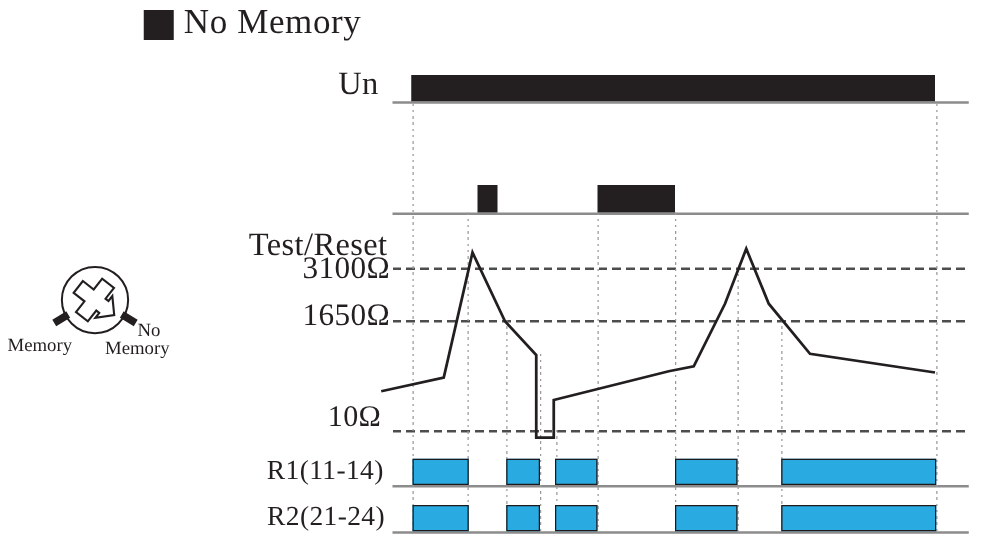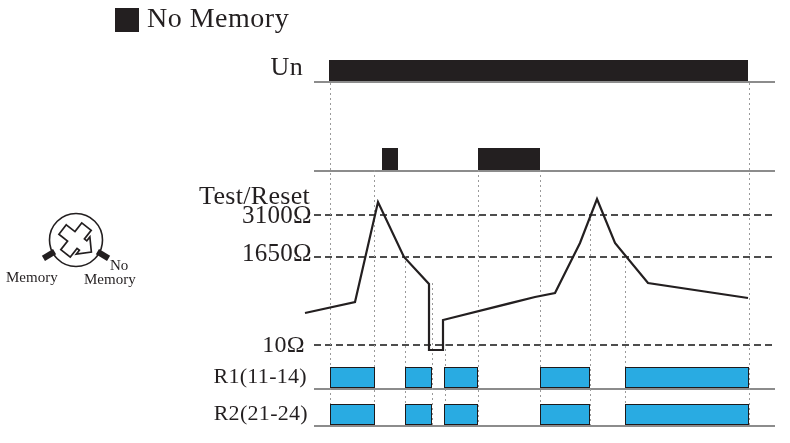--- a/index.html
+++ b/index.html
@@ -10,21 +10,21 @@
   }
   .lbl { position:absolute; white-space:nowrap; line-height:1; letter-spacing:0.3px; }
   .title-square { position:absolute; left:115px; top:8px; width:24px; height:24px; background:var(--ink,#231f20); }
   .title-text { position:absolute; left:147px; top:4px; font-size:28px; line-height:1; letter-spacing:0.5px; }
 
   .lbl-un        { right:487px; top:54px;  font-size:26px; }
   .lbl-test      { right:480px; top:143px; font-size:26px;margin-top:40px; }
   .lbl-rhigh     { right:478px; top:202px; font-size:25px; }
   .lbl-rmid      { right:478px; top:240px; font-size:25px; }
   .lbl-t1t2      { right:492px; top:300px; font-size:25px; }
-  .lbl-rlow      { right:485px; top:332px; font-size:24px;margin-left:44px; }
+  .lbl-rlow      { right:485px; top:322px; font-size:24px;margin-left:44px; }
   .lbl-r1        { right:483px; top:365px; font-size:22px; }
   .lbl-r2        { right:482px; top:402px; font-size:22px; }
 
   .sel-lbl { position:absolute; font-size:15px; line-height:1; }
   .sel-memory-left  { left:6px;  top:270px; }
   .sel-no           { left:110px; top:258px; }
   .sel-memory-right { left:84px; top:272px; }
 
   
   .gbox { position:absolute; }

